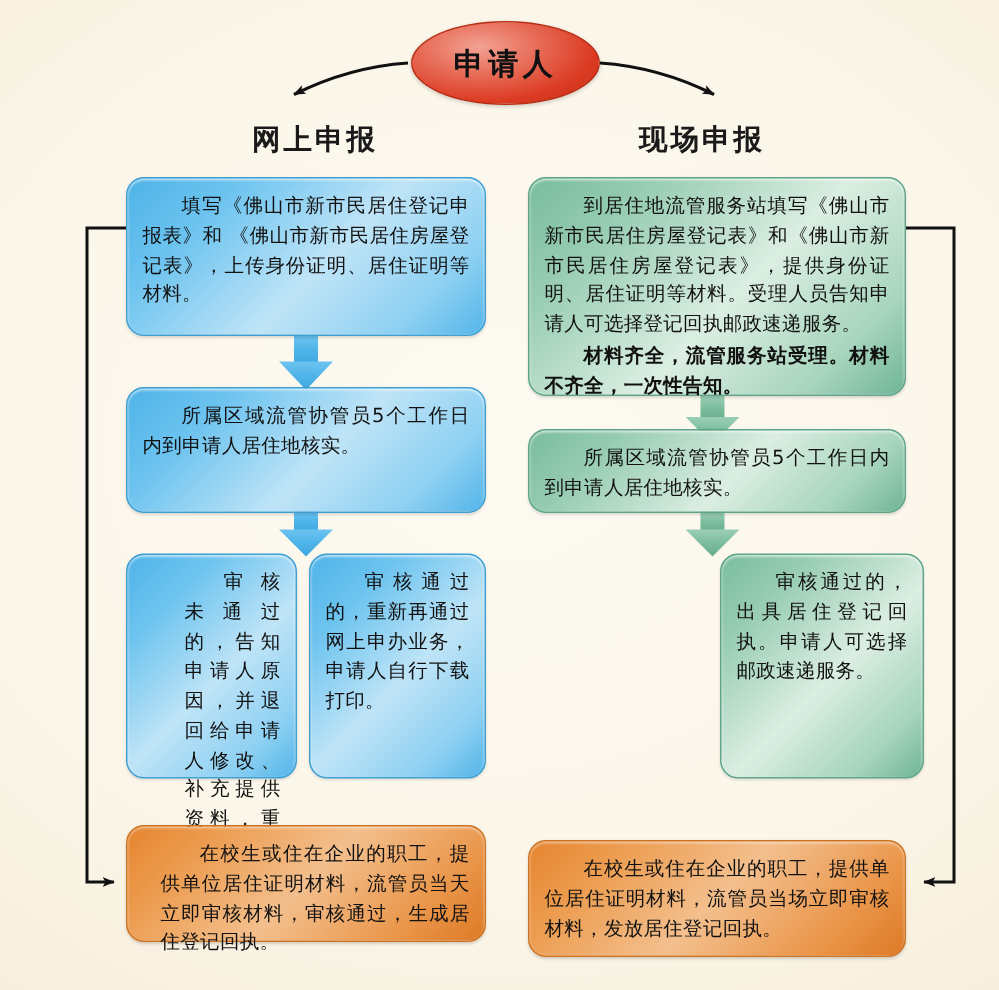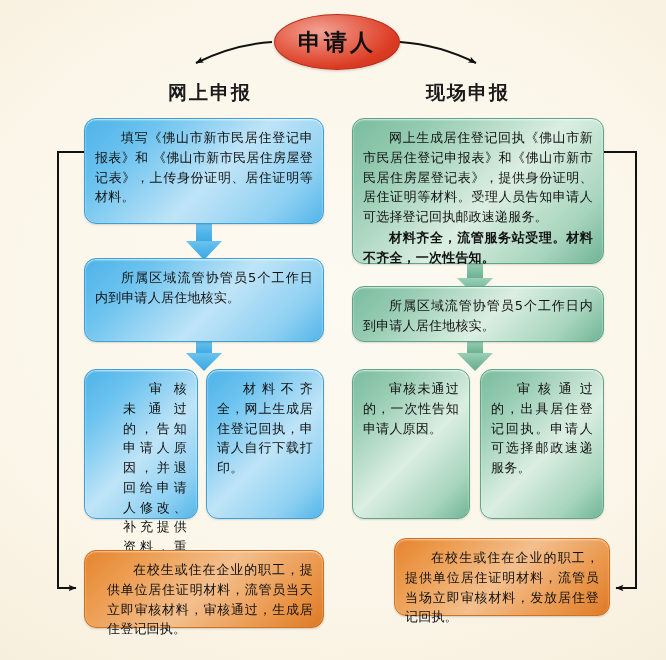--- a/index.html
+++ b/index.html
@@ -85,21 +85,21 @@
     height: 54px;
     border-radius: 50%;
     background: radial-gradient(ellipse at 36% 30%, #f3a294 0%, #e8705c 32%, #dc3b23 68%, #c32f17 100%);
     border: 1px solid #b72c14;
     display: flex;
     align-items: center;
     justify-content: center;
     box-shadow: 0 1px 3px rgba(0,0,0,0.2);
   }
   .ellipse span {
-    font-size: 23px;
+    font-size: 20px;
     font-weight: bold;
     color: #111;
     letter-spacing: 3px;
   }
 </style>
 </head>
 <body>
 
 <div id="chart">
 
@@ -159,41 +159,38 @@
 
   <div class="node blue" style="left:84px; top:258px; width:240px; height:84px;">
     <p>所属区域流管协管员5个工作日内到申请人居住地核实。</p>
   </div>
 
   <div class="node blue" style="left:84px; top:369px; width:114px; height:150px;padding-left:38px;">
     <p>审核未通过的，告知申请人原因，并退回给申请人修改、补充提供资料，重新再通过网上申办业务。</p>
   </div>
 
   <div class="node blue" style="left:206px; top:369px; width:118px; height:150px;">
-    <p>材料不齐全，网上生成居住登记回执，申请人自行下载打印。</p>
+    <p>审核通过的，重新再通过网上申办业务，申请人自行下载打印。</p>
   </div>
 
   <div class="node orange" style="left:84px; top:550px; width:240px; height:78px;padding-left:22px;">
     <p>在校生或住在企业的职工，提供单位居住证明材料，流管员当天立即审核材料，审核通过，生成居住登记回执。</p>
   </div>
 
   <div class="node green" style="left:352px; top:118px; width:252px; height:146px;">
-    <p>网上生成居住登记回执《佛山市新市民居住登记申报表》和《佛山市新市民居住房屋登记表》，提供身份证明、居住证明等材料。受理人员告知申请人可选择登记回执邮政速递服务。</p>
+    <p>到居住地流管服务站填写《佛山市新市民居住房屋登记表》和《佛山市新市民居住房屋登记表》，提供身份证明、居住证明等材料。受理人员告知申请人可选择登记回执邮政速递服务。</p>
     <p>材料齐全，流管服务站受理。材料不齐全，一次性告知。</p>
   </div>
 
   <div class="node green" style="left:352px; top:286px; width:252px; height:56px;">
     <p>所属区域流管协管员5个工作日内到申请人居住地核实。</p>
   </div>
 
-  <div class="node green" style="left:352px; top:369px; width:118px; height:150px;">
-    <p>审核未通过的，一次性告知申请人原因。</p>
-  </div>
 
-  <div class="node green" style="left:480px; top:369px; width:124px; height:150px;">
+  <div class="node green" style="left:480px; top:369px; width:136px; height:150px;">
     <p>审核通过的，出具居住登记回执。申请人可选择邮政速递服务。</p>
   </div>
 
-  <div class="node orange" style="left:352px; top:538px; width:216px; height:78px;margin-left:42px;">
+  <div class="node orange" style="left:352px; top:560px; width:252px; height:78px;">
     <p>在校生或住在企业的职工，提供单位居住证明材料，流管员当场立即审核材料，发放居住登记回执。</p>
   </div>
 
 </div>
 
 </body></html>

